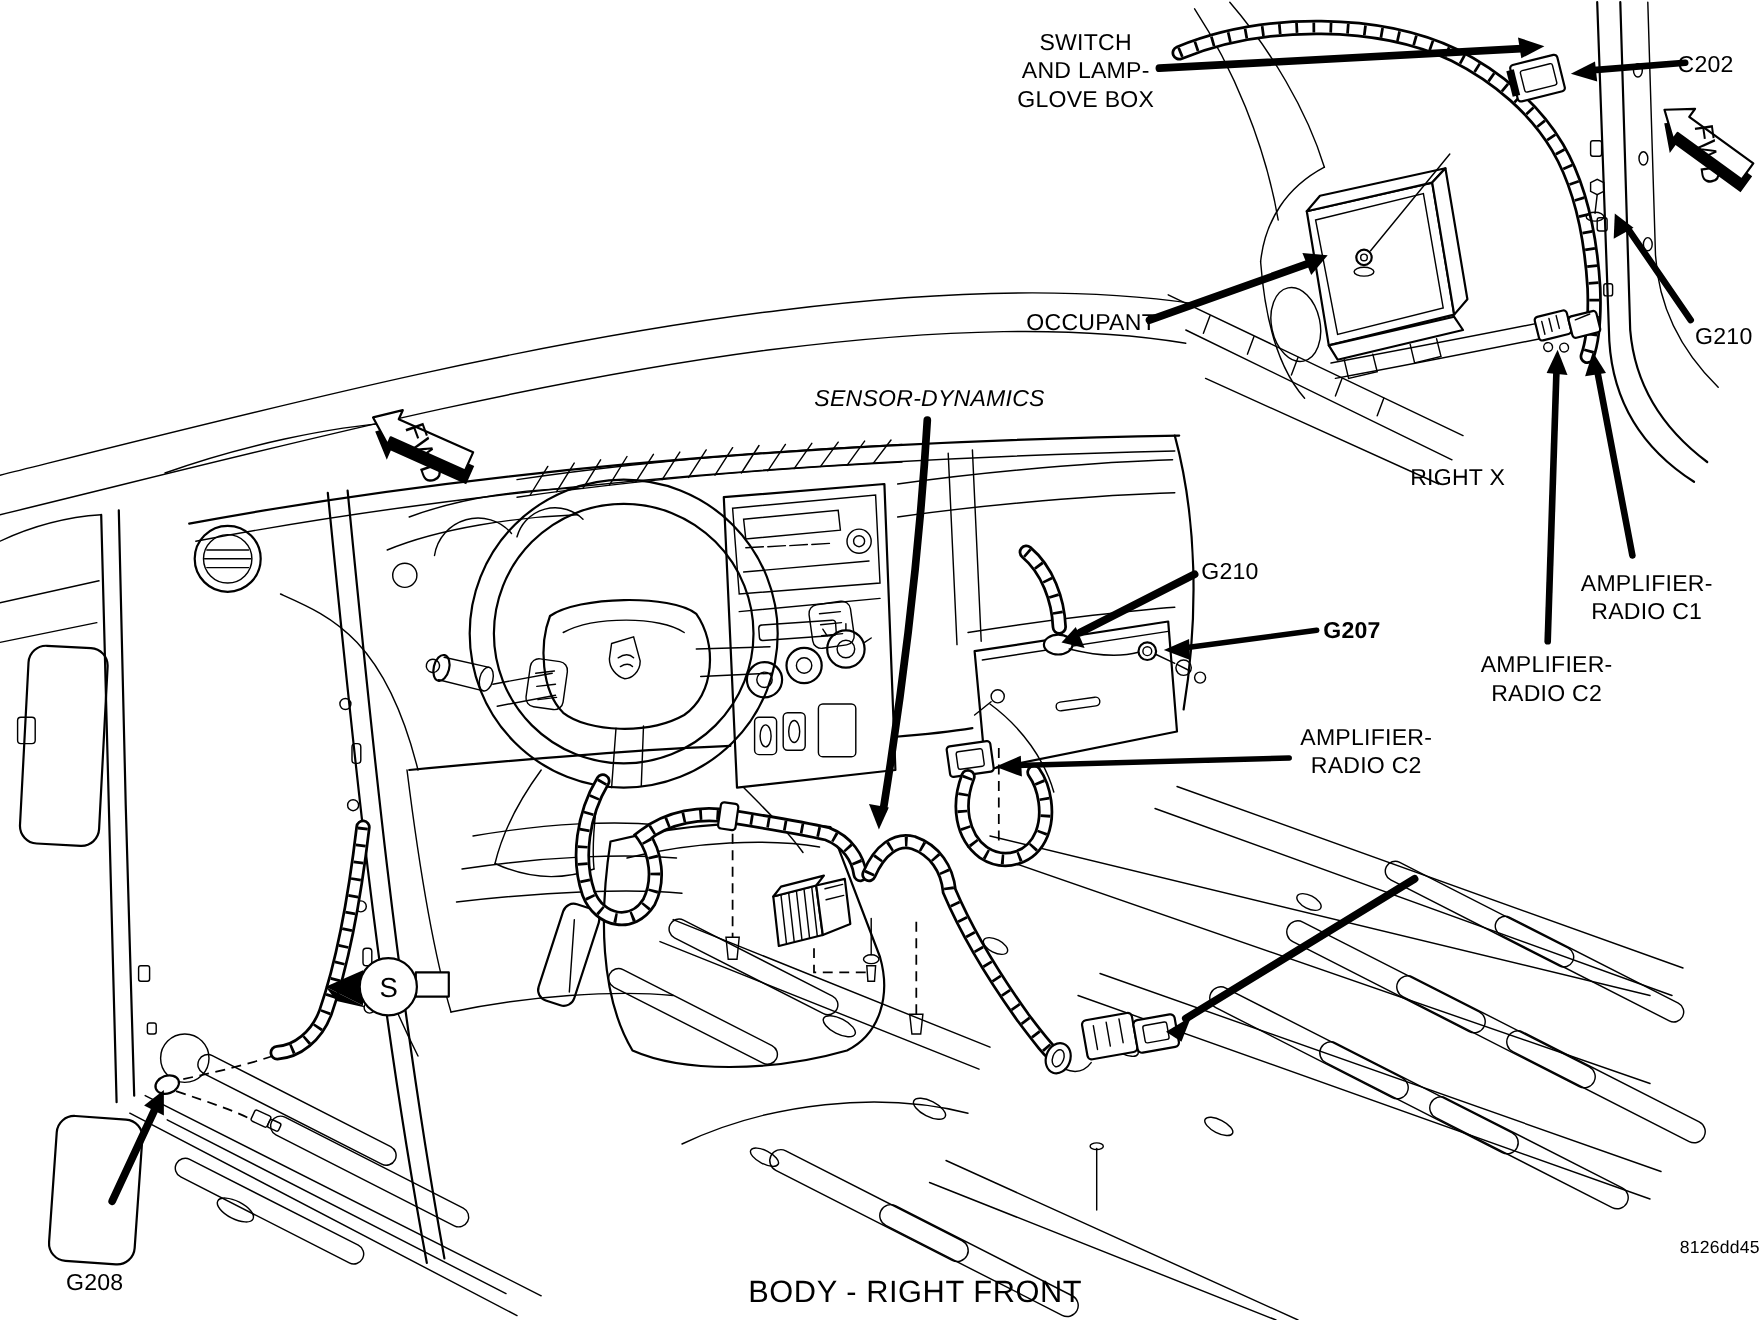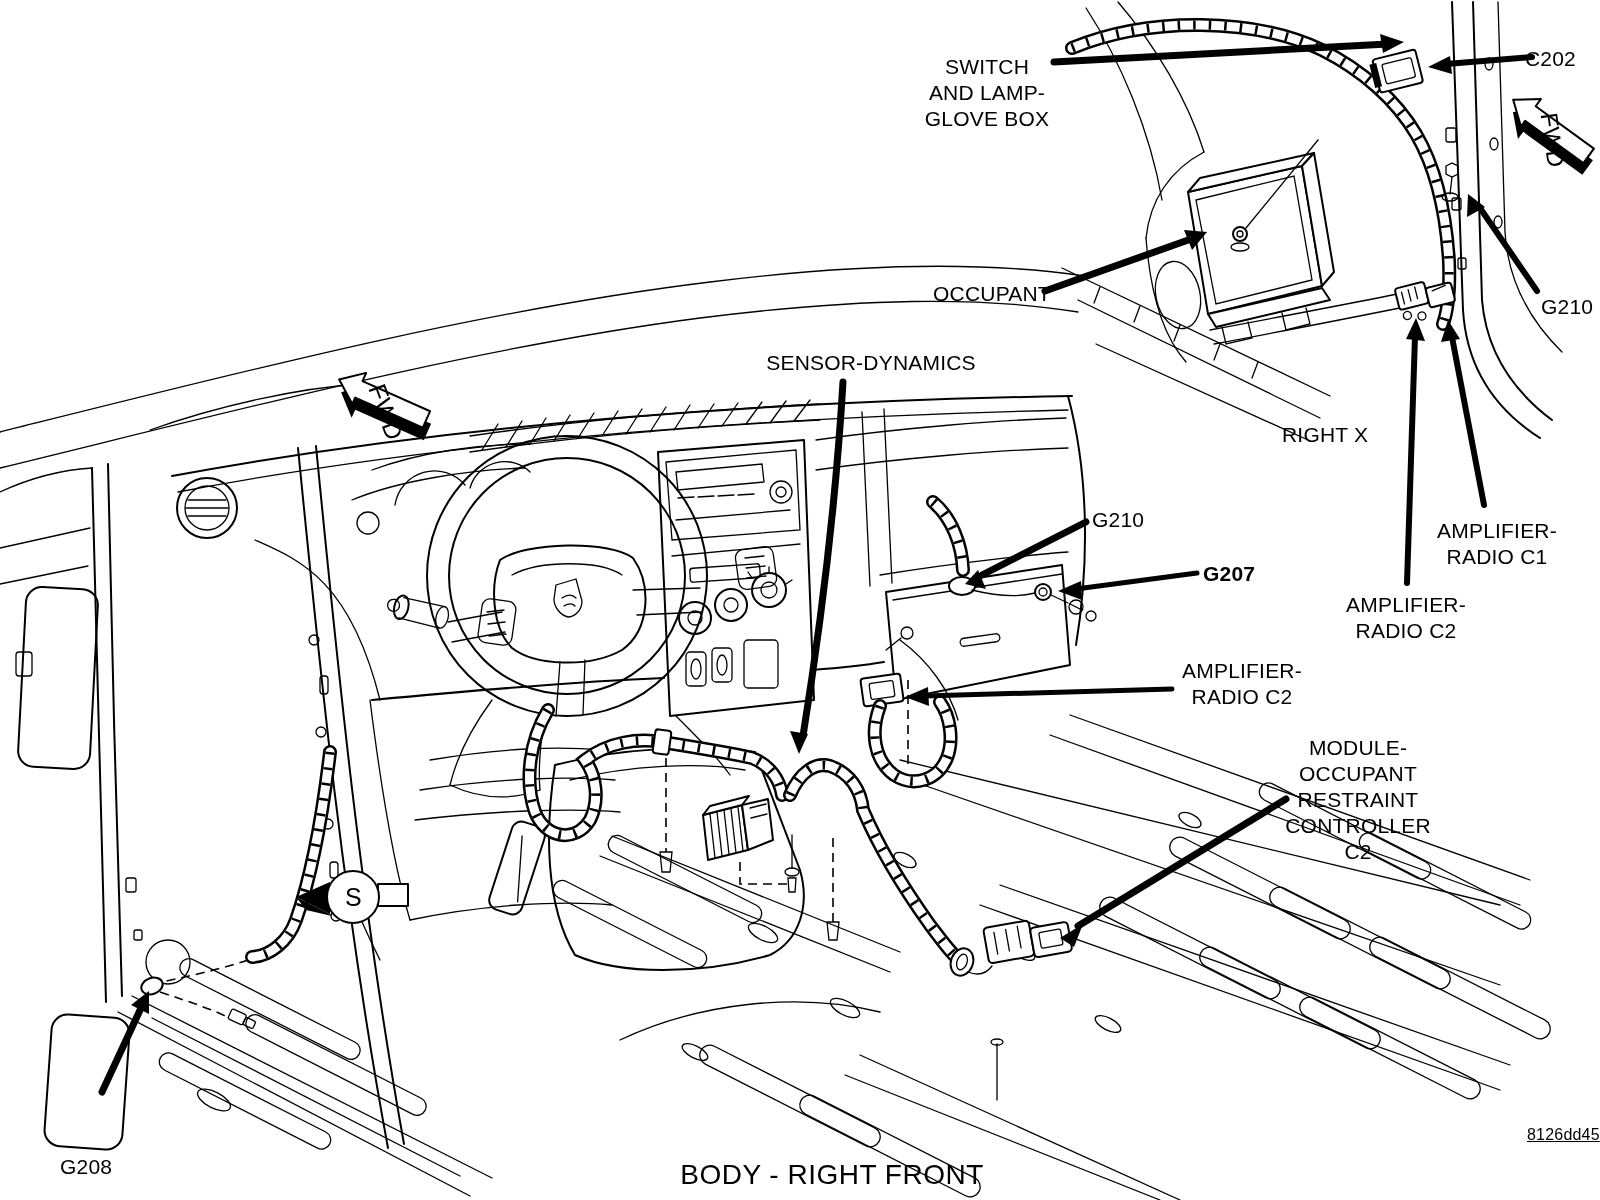--- a/index.html
+++ b/index.html
@@ -3,21 +3,21 @@
 <meta charset="utf-8">
 <style>
   html,body{margin:0;padding:0;background:#fff;}
   #stage{position:relative;width:1600px;height:1200px;background:#fff;overflow:hidden;
          font-family:"Liberation Sans",sans-serif;color:#000;}
   #lineart{position:absolute;left:0;top:0;}
   .lbl{position:absolute;font-size:21px;line-height:26px;white-space:pre-line;
        letter-spacing:0.2px;color:#000;}
   .ctr{transform:translateX(-50%);text-align:center;}
   .caption{font-size:28px;letter-spacing:0.5px;}
-  .figcode{font-size:16px;text-decoration:underline;}
+  .figcode{font-size:16px;}
   
   .ln{stroke:#000;fill:none;stroke-width:2;stroke-linecap:round;stroke-linejoin:round;}
   .ln1{stroke:#000;fill:none;stroke-width:1.3;stroke-linecap:round;}
   .wfill{fill:#fff;stroke:#000;stroke-width:2;stroke-linejoin:round;}
   .bfill{fill:#000;stroke:none;}
   .tube-o{stroke:#000;fill:none;stroke-width:14;stroke-linecap:round;}
   .tube-i{stroke:#fff;fill:none;stroke-width:9;stroke-linecap:round;}
   .tube-d{stroke:#000;fill:none;stroke-width:9;stroke-dasharray:2.5 13;stroke-linecap:butt;}
   .lead{stroke:#000;fill:none;stroke-linecap:round;}
   .dash{stroke:#000;fill:none;stroke-width:1.6;stroke-dasharray:9 6;}
@@ -407,38 +407,33 @@
       <rect class="bfill" x="326" y="890" width="56" height="13"></rect>
       <rect class="wfill" x="378" y="884" width="30" height="22"></rect>
       <polygon class="bfill" points="296,897 306,910 332,916 330,914"></polygon>
       <circle class="wfill" cx="353" cy="897" r="26"></circle>
       <text class="svgtxt" x="345" y="906" font-size="25">S</text>
       <path class="ln1" d="M362,922 C370,940 376,952 380,960"></path>
     </g>
   </g>
 </svg>
 
-  <div class="lbl ctr" style="left:987px;top:26px;margin-top:28px;">SWITCH
+  <div class="lbl ctr" style="left:987px;top:26px;">SWITCH
 AND LAMP-
 GLOVE BOX</div>
   <div class="lbl" style="left:1525px;top:46px;">C202</div>
   <div class="lbl" style="left:933px;top:281px;">OCCUPANT</div>
   <div class="lbl" style="left:1541px;top:294px;">G210</div>
   <div class="lbl" style="left:1282px;top:422px;">RIGHT X</div>
   <div class="lbl ctr" style="left:1497px;top:518px;">AMPLIFIER-
 RADIO C1</div>
   <div class="lbl ctr" style="left:1406px;top:592px;">AMPLIFIER-
 RADIO C2</div>
   <div class="lbl" style="left:1092px;top:507px;">G210</div>
   <div class="lbl" style="left:1203px;top:561px;font-weight:bold;">G207</div>
   <div class="lbl ctr" style="left:1242px;top:658px;">AMPLIFIER-
 RADIO C2</div>
-  <div class="lbl ctr" style="left:871px;top:350px;">SENSOR-DYNAMICS</div>
-  <div class="lbl ctr" style="left:1358px;top:735px;">MODULE-
-OCCUPANT
-RESTRAINT
-CONTROLLER
-C2</div>
+  <div class="lbl ctr" style="left:845px;top:350px;font-style:italic;">SENSOR-DYNAMICS</div>
   <div class="lbl" style="left:60px;top:1154px;">G208</div>
 
   <div class="lbl caption ctr" style="left:832px;top:1162px;">BODY - RIGHT FRONT</div>
   <div class="lbl figcode" style="left:1527px;top:1122px;">8126dd45</div>
 </div>
 
 </body></html>

